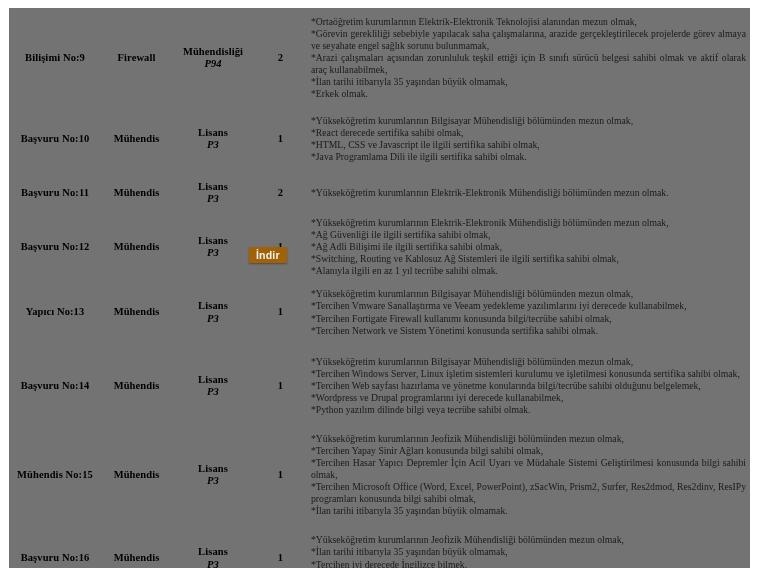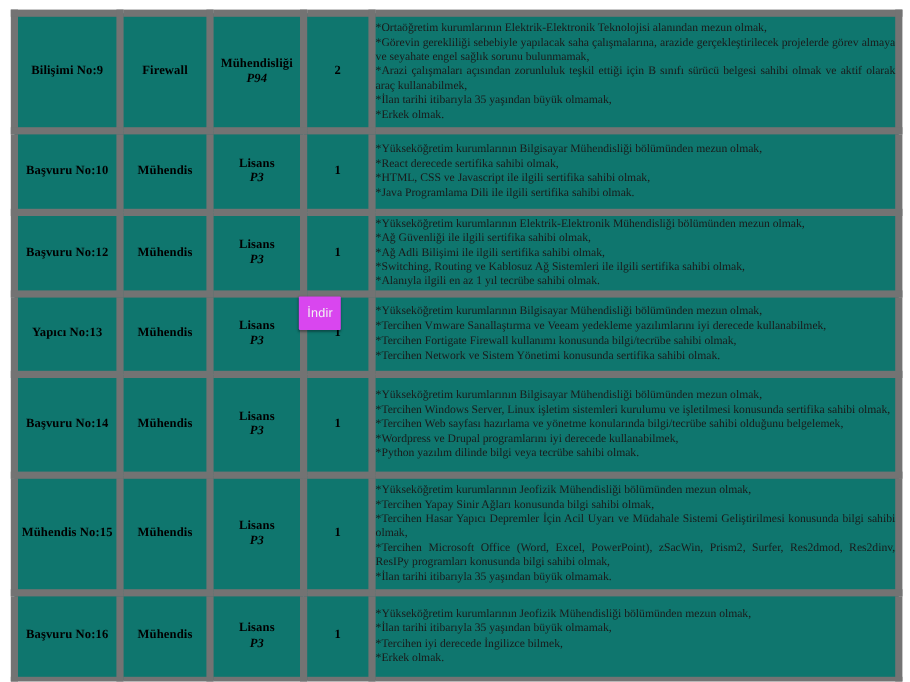--- a/index.html
+++ b/index.html
@@ -25,24 +25,24 @@
   table.req-table {
     position: absolute;
     left: 9px;
     top: 8px;
     width: 737px;
     border-collapse: collapse;
     table-layout: fixed;
     background: #ffffff;
   }
   table.req-table td {
-    border: 6px solid #737373;
+    border: 4px solid #737373;
     vertical-align: middle;
     padding: 0;
-    background: #0f766e;
+    background: #737373;
     margin-top: 36px;
   }
   col.c-no    { width: 88px; }
   col.c-title { width: 75px; }
   col.c-edu   { width: 78px; }
   col.c-cnt   { width: 57px; }
   col.c-req   { width: 439px; }
 
   .cell-no,
   .cell-title,
@@ -81,35 +81,36 @@
   tr.r12 td { height: 62px; }
   tr.r13 td { height: 61px; }
   tr.r14 td { height: 78px; }
   tr.r15 td { height: 92px; }
   tr.r16 td { height: 67px; }
 
   .tooltip-indir {
     position: absolute;
     left: 249px;
     top: 247px;
-    height: 28px;
+    height: 16px;
     padding: 0 7px;
     display: flex;
     align-items: center;
     justify-content: center;
-    background: #d946ef;
+    background: #a16207;
     color: #f2f2f2;
     font-family: "Liberation Sans", sans-serif;
     font-size: 10.5px;
     line-height: 19px;
     letter-spacing: 0.2px;
     border-radius: 1px;
     box-shadow: 0 1px 2px rgba(0,0,0,0.35);
     z-index: 50;
     white-space: nowrap;
+    font-weight: bold;
   }
 </style>
 </head>
 <body>
 
 <div class="page">
 
   <table class="req-table">
     <colgroup>
       <col class="c-no">
@@ -146,20 +147,32 @@
         </td>
         <td class="cell-cnt">1</td>
         <td class="cell-req">
           <span class="req-line">*Yükseköğretim kurumlarının Bilgisayar Mühendisliği bölümünden mezun olmak,</span>
           <span class="req-line">*React derecede sertifika sahibi olmak,</span>
           <span class="req-line">*HTML, CSS ve Javascript ile ilgili sertifika sahibi olmak,</span>
           <span class="req-line">*Java Programlama Dili ile ilgili sertifika sahibi olmak.</span>
         </td>
       </tr>
 
+      <tr class="r11">
+        <td class="cell-no">Başvuru No:11</td>
+        <td class="cell-title">Mühendis</td>
+        <td class="cell-edu">
+          <span>Lisans</span>
+          <span class="edu-line2">P3</span>
+        </td>
+        <td class="cell-cnt">2</td>
+        <td class="cell-req">
+          <span class="req-line">*Yükseköğretim kurumlarının Elektrik-Elektronik Mühendisliği bölümünden mezun olmak.</span>
+        </td>
+      </tr>
 
       <tr class="r12">
         <td class="cell-no">Başvuru No:12</td>
         <td class="cell-title">Mühendis</td>
         <td class="cell-edu">
           <span>Lisans</span>
           <span class="edu-line2">P3</span>
         </td>
         <td class="cell-cnt">1</td>
         <td class="cell-req">

